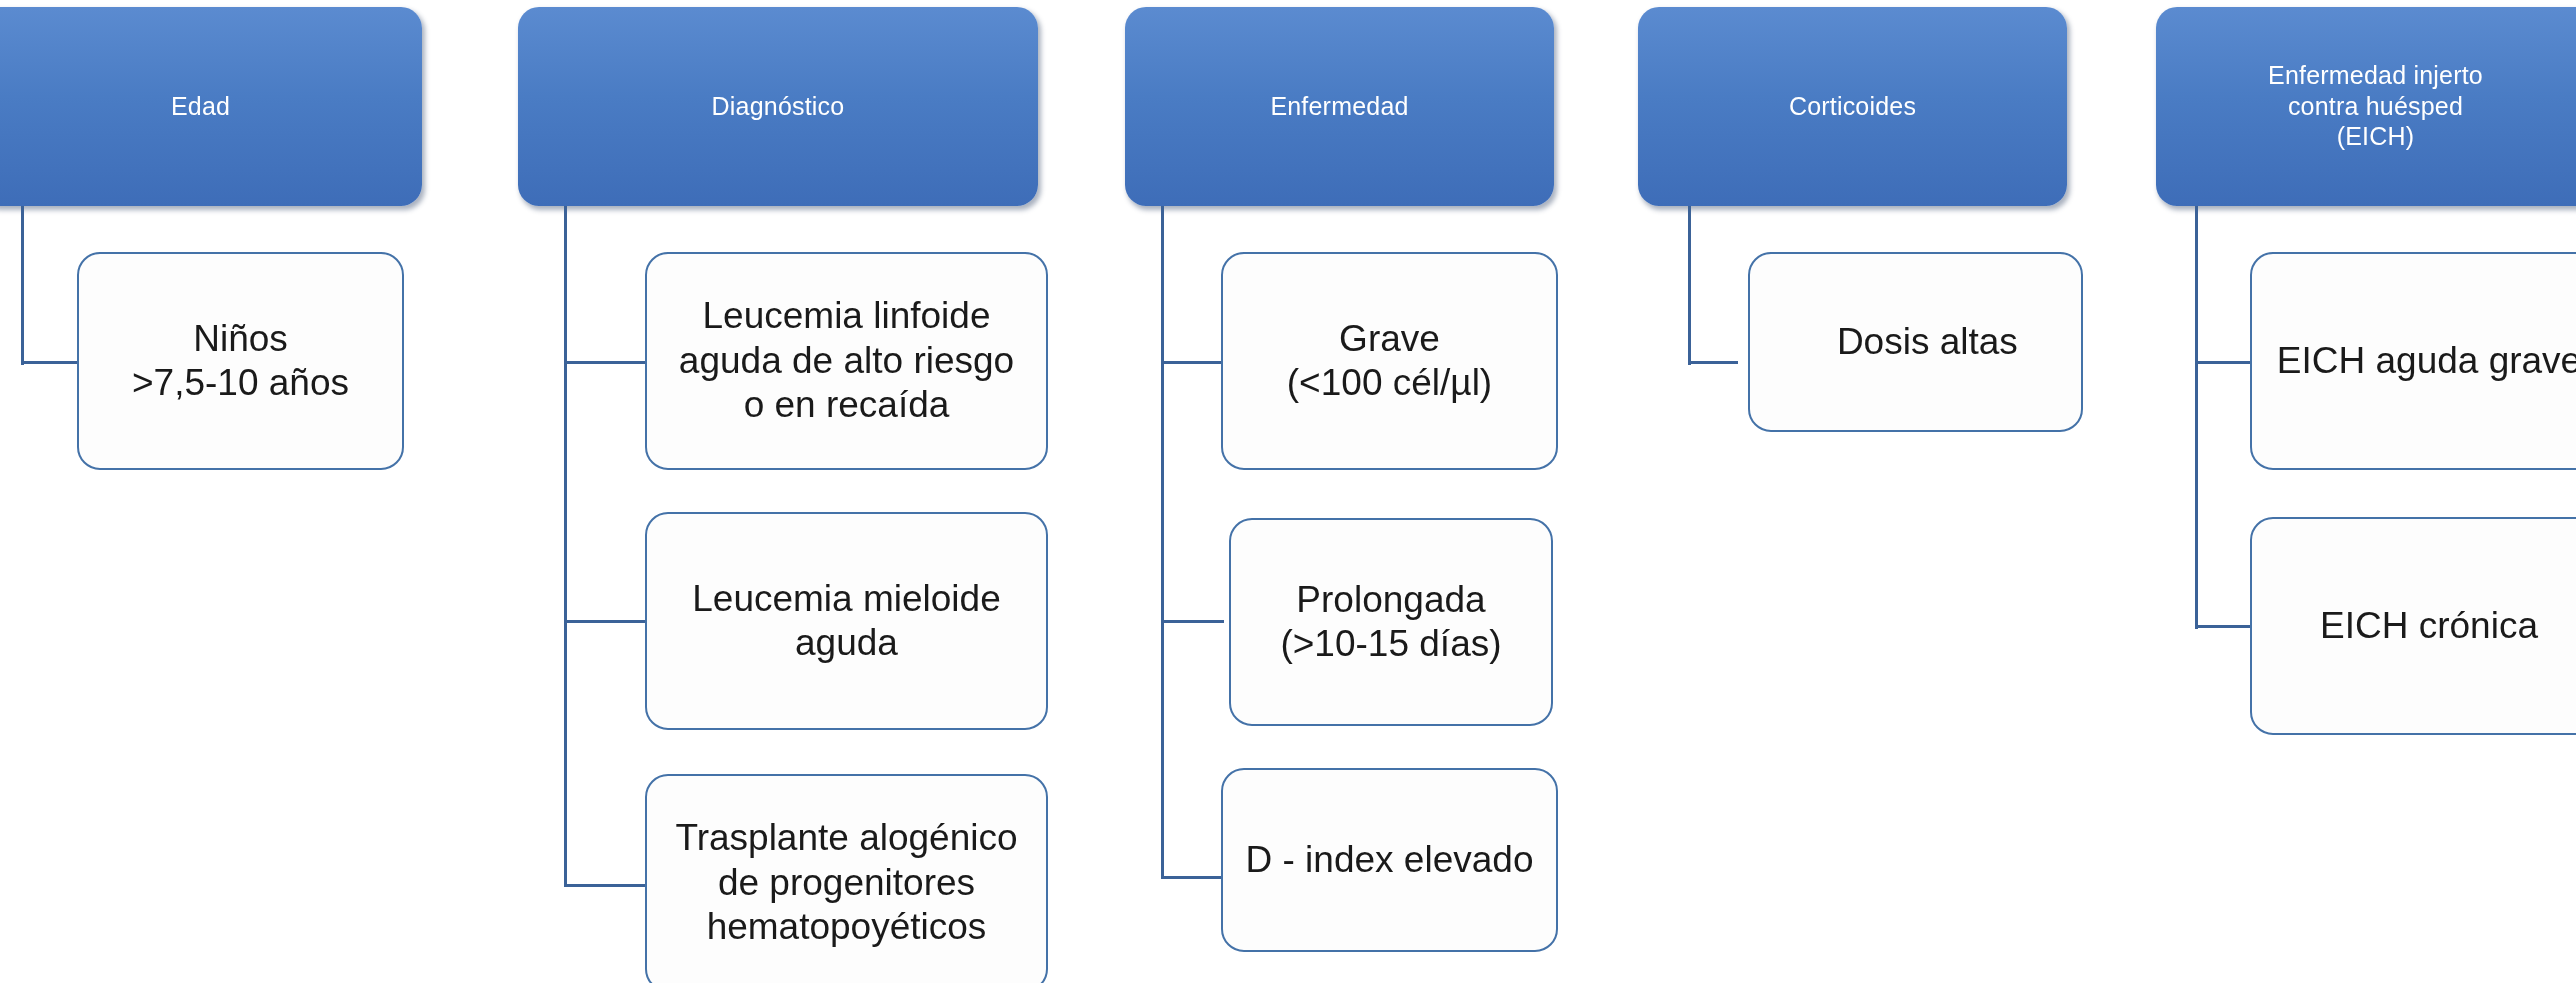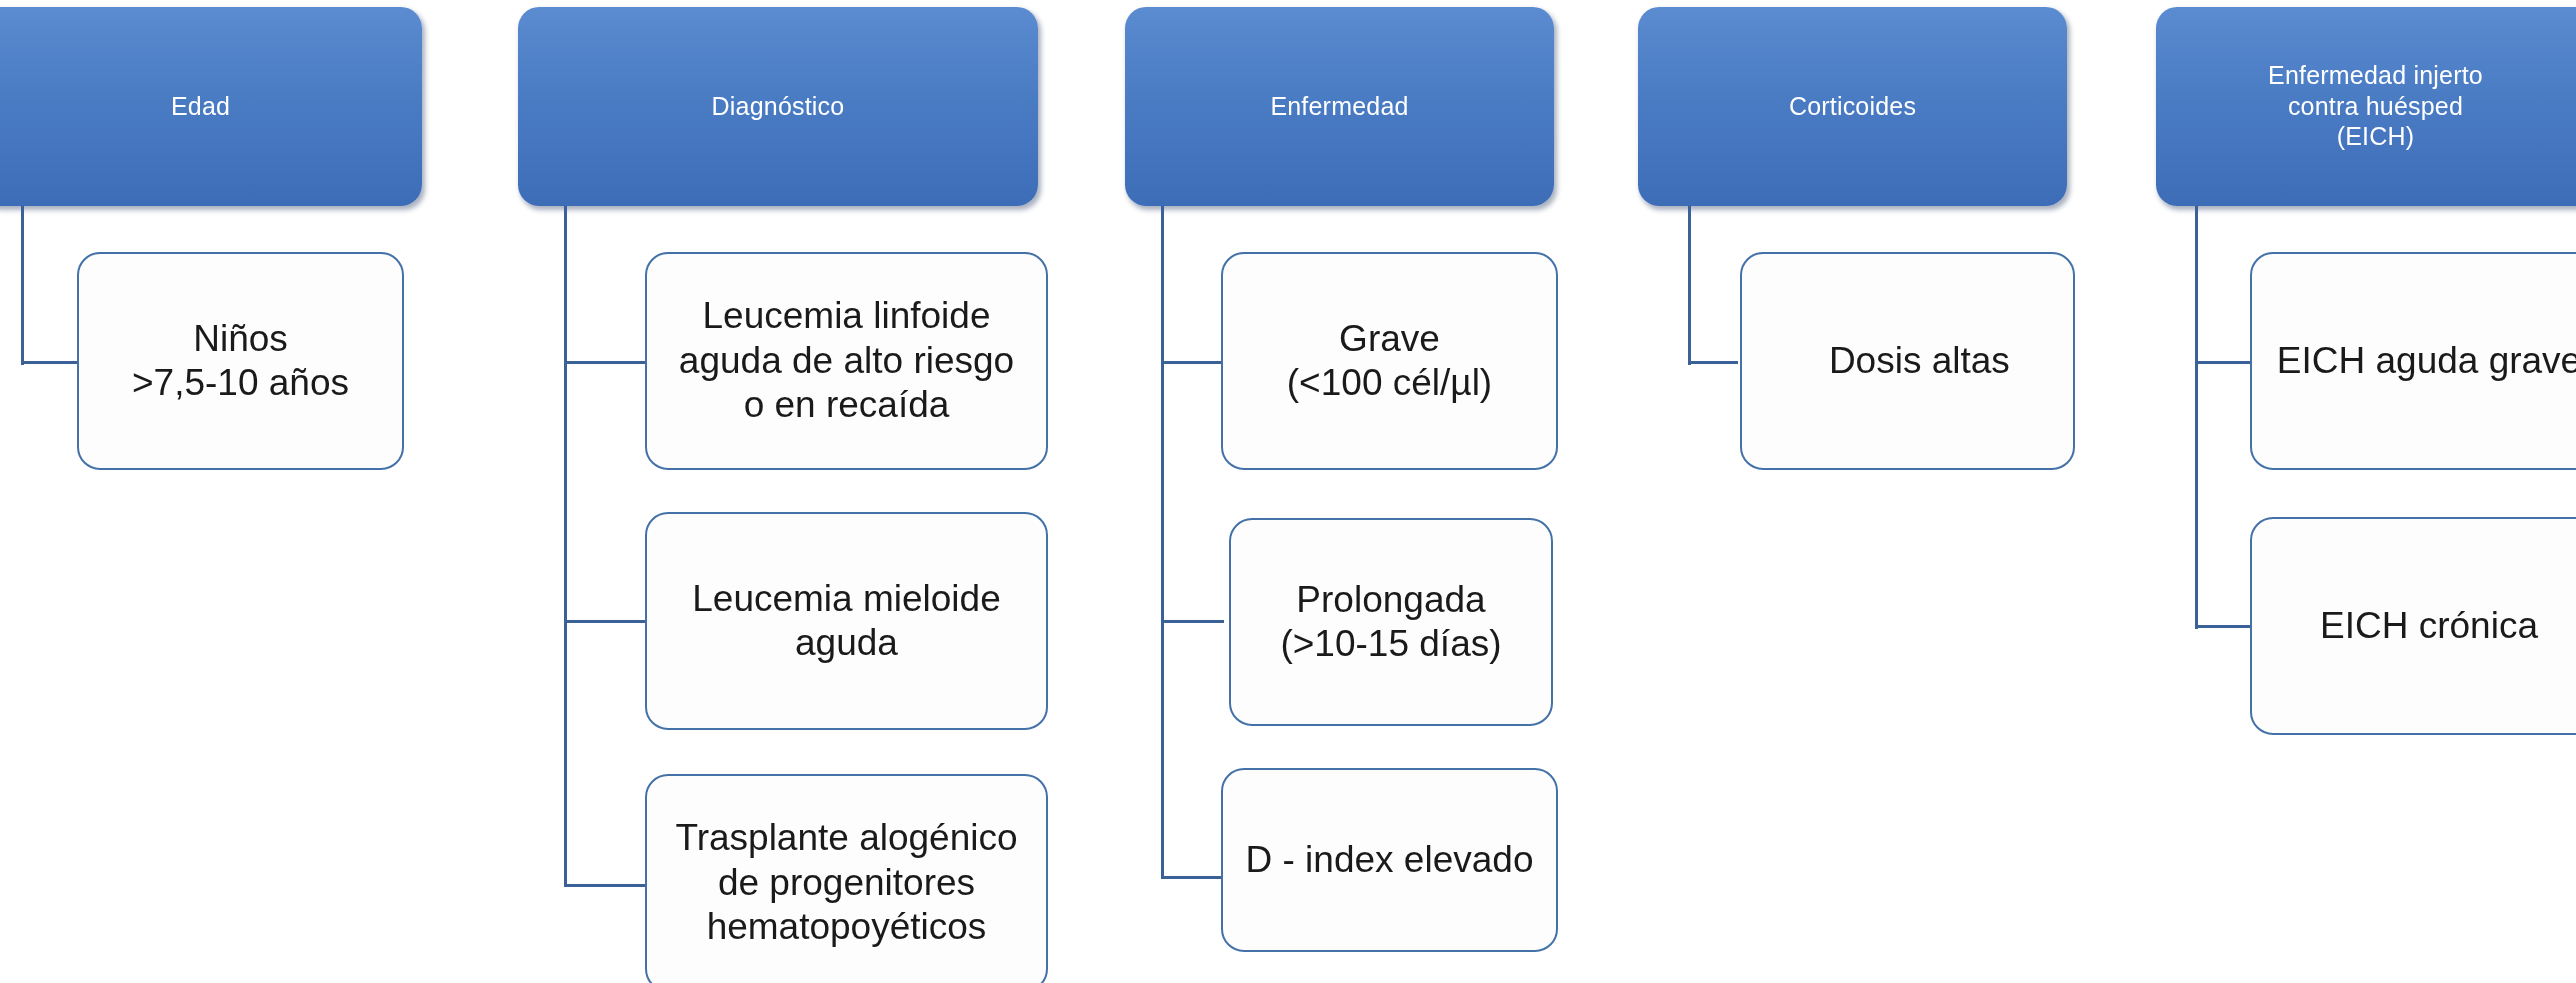--- a/index.html
+++ b/index.html
@@ -147,21 +147,21 @@
       <span class="child-label">D - index elevado</span>
     </div>
   </div>
 
   <div class="column" style="left:1638px; width:429px;">
     <div class="header-box" style="left:0; width:429px; height:199px;">
       <span class="header-label">Corticoides</span>
     </div>
     <div class="trunk" style="left:50px; top:206px; height:159px;"></div>
     <div class="branch" style="left:50px; top:361px; width:50px;"></div>
-    <div class="child-box" style="left:102px; top:252px; width:335px; height:218px;padding-left:40px;">
+    <div class="child-box" style="left:110px; top:252px; width:335px; height:180px;padding-left:40px;">
       <span class="child-label">Dosis altas</span>
     </div>
   </div>
 
   <div class="column" style="left:2156px; width:455px;">
     <div class="header-box" style="left:0; width:439px; height:199px;">
       <span class="header-label">Enfermedad injerto
 contra huésped
 (EICH)</span>
     </div>

